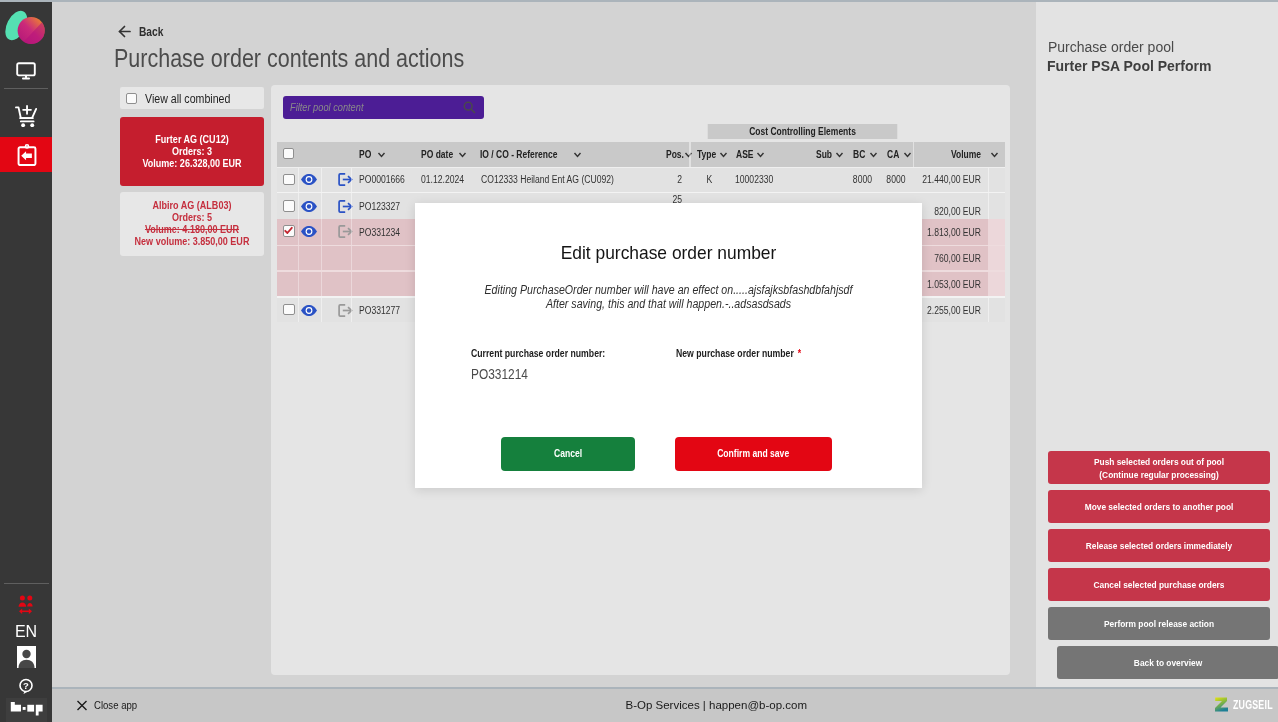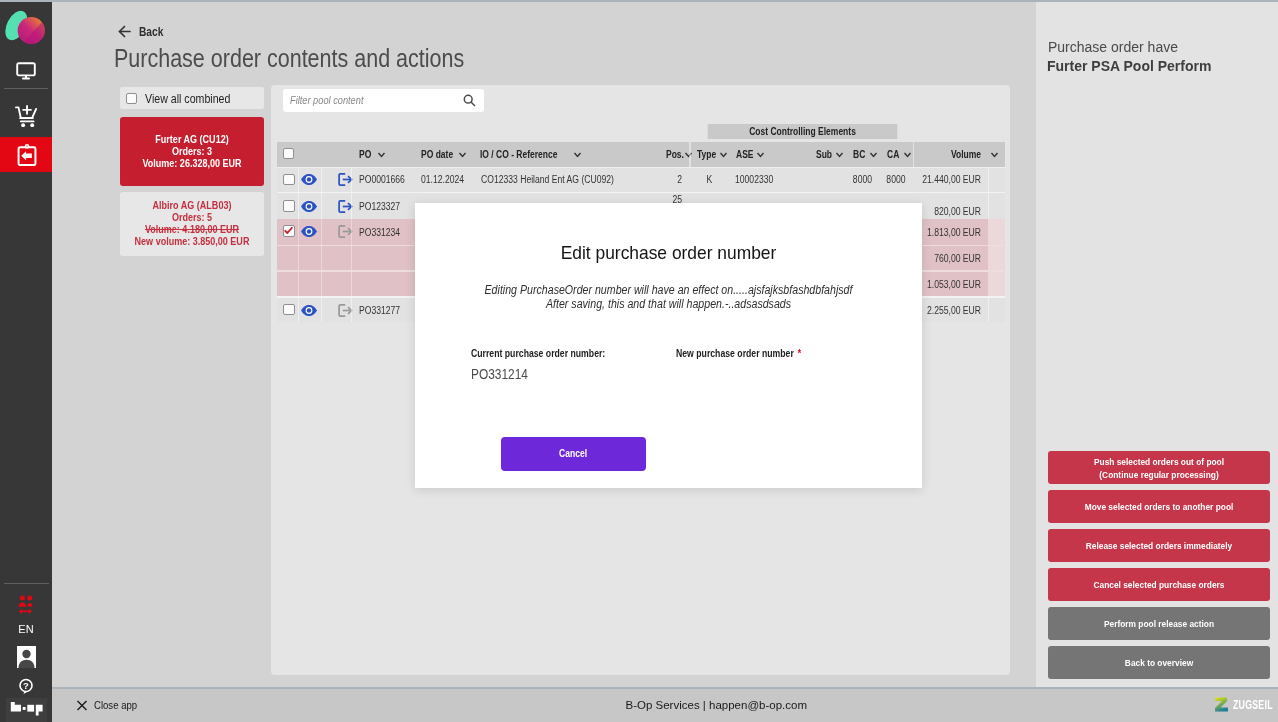--- a/index.html
+++ b/index.html
@@ -4,32 +4,32 @@
 <style>
 * { margin:0; padding:0; box-sizing:border-box; }
 html,body { width:1278px; height:722px; }
 body { font-family:"Liberation Sans", sans-serif; background:#d3d3d3; position:relative; overflow:hidden; }
 .abs { position:absolute; }
 #topline { left:0; top:0; width:1278px; height:2px; background:#abb4bb; }
 #sidebar { left:0; top:2px; width:52px; height:720px; background:#373737; }
 #sb-active { left:0; top:137px; width:52px; height:35px; background:#e30613; }
 #sb-div1 { left:4px; top:88px; width:44px; height:1px; background:#5f5f5f; }
 #sb-div2 { left:4px; top:583px; width:45px; height:1px; background:#5f5f5f; }
-#sb-en { left:0; top:623px; width:52px; text-align:center; color:#fff; font-size:11px; }
+#sb-en { left:0; top:623px; width:52px; text-align:center; color:#fff; font-size:16px; }
 #bop-box { left:6px; top:698px; width:41px; height:24px; background:#3e3e3e; }
 #main-title { left:114px; top:43.5px; font-size:25px; color:#4c4c4c; transform:scaleX(0.86); transform-origin:left; }
 #back-txt { left:139px; top:24.5px; font-size:12px; color:#2e2e2e; font-weight:bold; transform:scaleX(0.85); transform-origin:left; }
 #viewall { left:120px; top:87px; width:144px; height:22px; background:#e7e7e7; border-radius:2px; }
 #viewall .cb { position:absolute; left:5.5px; top:6px; width:11px; height:11px; background:#fbfbfb; border:1.5px solid #8f8f8f; border-radius:2px; }
 #viewall .lbl { position:absolute; left:25px; top:4.5px; font-size:12.5px; color:#1d1d1d; transform:scaleX(0.85); transform-origin:left; }
 #redcard { left:120px; top:116.5px; width:144px; height:69px; background:#c51e2e; border-radius:3px; color:#fff; font-weight:bold; font-size:11px; text-align:center; padding-top:16px; line-height:12.2px; }
 #redcard>div, #albcard>div { transform:scaleX(0.82); transform-origin:center; white-space:nowrap; }
 #albcard { left:120px; top:191.5px; width:144px; height:64.5px; background:#e7e7e7; border-radius:3px; color:#c52f3e; font-weight:bold; font-size:11px; text-align:center; padding-top:7px; line-height:12.2px; }
 #panel { left:270.5px; top:85px; width:739px; height:589.5px; background:#e5e5e5; border-radius:4px; }
-#filter { left:282.5px; top:89px; width:201px; height:23px; background:#ffffff; border-radius:3px; }
+#filter { left:282.5px; top:96px; width:201px; height:23px; background:#4c1d95; border-radius:3px; }
 #filter .ph { position:absolute; left:7px; top:5px; font-size:11px; font-style:italic; color:#8a8a8a; transform:scaleX(0.84); transform-origin:left; }
 #cce { left:690.5px; top:123.5px; width:223px; height:15.5px; background:#c9c9c9; font-size:10px; font-weight:bold; color:#222; text-align:center; line-height:16px; transform:scaleX(0.85); transform-origin:center; }
 #thead { left:276.5px; top:141.5px; width:728.5px; height:25px; background:#c9c9c9; }
 .hcell { position:absolute; top:0; height:25px; line-height:25.5px; font-size:10px; font-weight:bold; color:#222; white-space:nowrap; transform:scaleX(0.85); transform-origin:left; }
 .row { position:absolute; left:276.5px; width:728.5px; background:#e2e2e2; }
 .rowpink { background:#e0c2c6; }
 .cellline { position:absolute; top:0; bottom:0; width:1.5px; background:rgba(255,255,255,0.45); }
 .cellline.pk { background:rgba(255,255,255,0.35); }
 .ctext { position:absolute; font-size:10px; color:#333; white-space:nowrap; transform:scaleX(0.86); transform-origin:left; }
 .ctext.tr { transform-origin:right; }
@@ -330,21 +330,22 @@
     <span class="cellline" style="left:711px"></span>
 </div>
 
 <div class="abs" id="modal">
   <h1>Edit purchase order number</h1>
   <div class="ital" style="top:80px">Editing PurchaseOrder number will have an effect on.....ajsfajksbfashdbfahjsdf</div>
   <div class="ital" style="top:94px">After saving, this and that will happen.-..adsasdsads</div>
   <div class="lab" style="left:55.5px;top:144.5px">Current purchase order number:</div>
   <div class="lab" style="left:261px;top:144.5px">New purchase order number <span class="star" style="margin-left:2px">*</span></div>
   <div id="mo-cur">PO331214</div>
-  <div class="mbtn" style="left:86px;width:145px;background:#6d28d9"><span>Cancel</span></div>
+  <div class="mbtn" style="left:86px;width:134px;background:#15803d"><span>Cancel</span></div>
+  <div class="mbtn" style="left:259.5px;width:157px;background:#e30613"><span>Confirm and save</span></div>
 </div>
 
 <div class="abs" id="bottombar"></div>
 <div class="abs" id="closeapp">Close app</div>
 <svg class="abs" style="left:75.5px;top:699.5px" width="12" height="11" viewBox="0 0 11 11">
   <path d="M1,1 L10,10 M10,1 L1,10" stroke="#1a1a1a" stroke-width="1.4"></path>
 </svg>
 <div class="abs" id="bopserv">B-Op Services | happen@b-op.com</div>
 
 <svg class="abs" style="left:1214px;top:696.5px" width="15" height="15" viewBox="0 0 15 15">
@@ -353,32 +354,32 @@
     <stop offset="0" stop-color="#e8e410"></stop>
         <stop offset="0.45" stop-color="#8aba3c"></stop>
         <stop offset="1" stop-color="#1d7f96"></stop>
   </linearGradient>
     </defs>
   <path d="M1.2,0.5 H13 V4 L6.5,10.5 H14 V14.5 H1 V11 L8,4 H1.2 Z" fill="url(#zg)"></path>
 </svg>
 <div class="abs" id="zug-txt">ZUGSEIL</div>
 
 <div class="abs" id="rightpanel"></div>
-<div class="abs" id="rp-t1">Purchase order have</div>
+<div class="abs" id="rp-t1">Purchase order pool</div>
 <div class="abs" id="rp-t2">Furter PSA Pool Perform</div>
 <div class="rbtn red" style="top:450.5px;">
     <div style="line-height:13px;padding-top:4.5px">Push selected orders out of pool<br>(Continue regular processing)</div>
   </div>
 <div class="rbtn red" style="top:489.5px;">
     <div class="c1">Move selected orders to another pool</div>
   </div>
 <div class="rbtn red" style="top:528.5px;">
     <div class="c1">Release selected orders immediately</div>
   </div>
 <div class="rbtn red" style="top:567.5px;">
     <div class="c1">Cancel selected purchase orders</div>
   </div>
 <div class="rbtn gray" style="top:606.5px;">
     <div class="c1">Perform pool release action</div>
   </div>
-<div class="rbtn gray" style="top:645.5px;">
+<div class="rbtn gray" style="top:645.5px;margin-left:9px;">
     <div class="c1">Back to overview</div>
   </div>
 
 </body></html>

